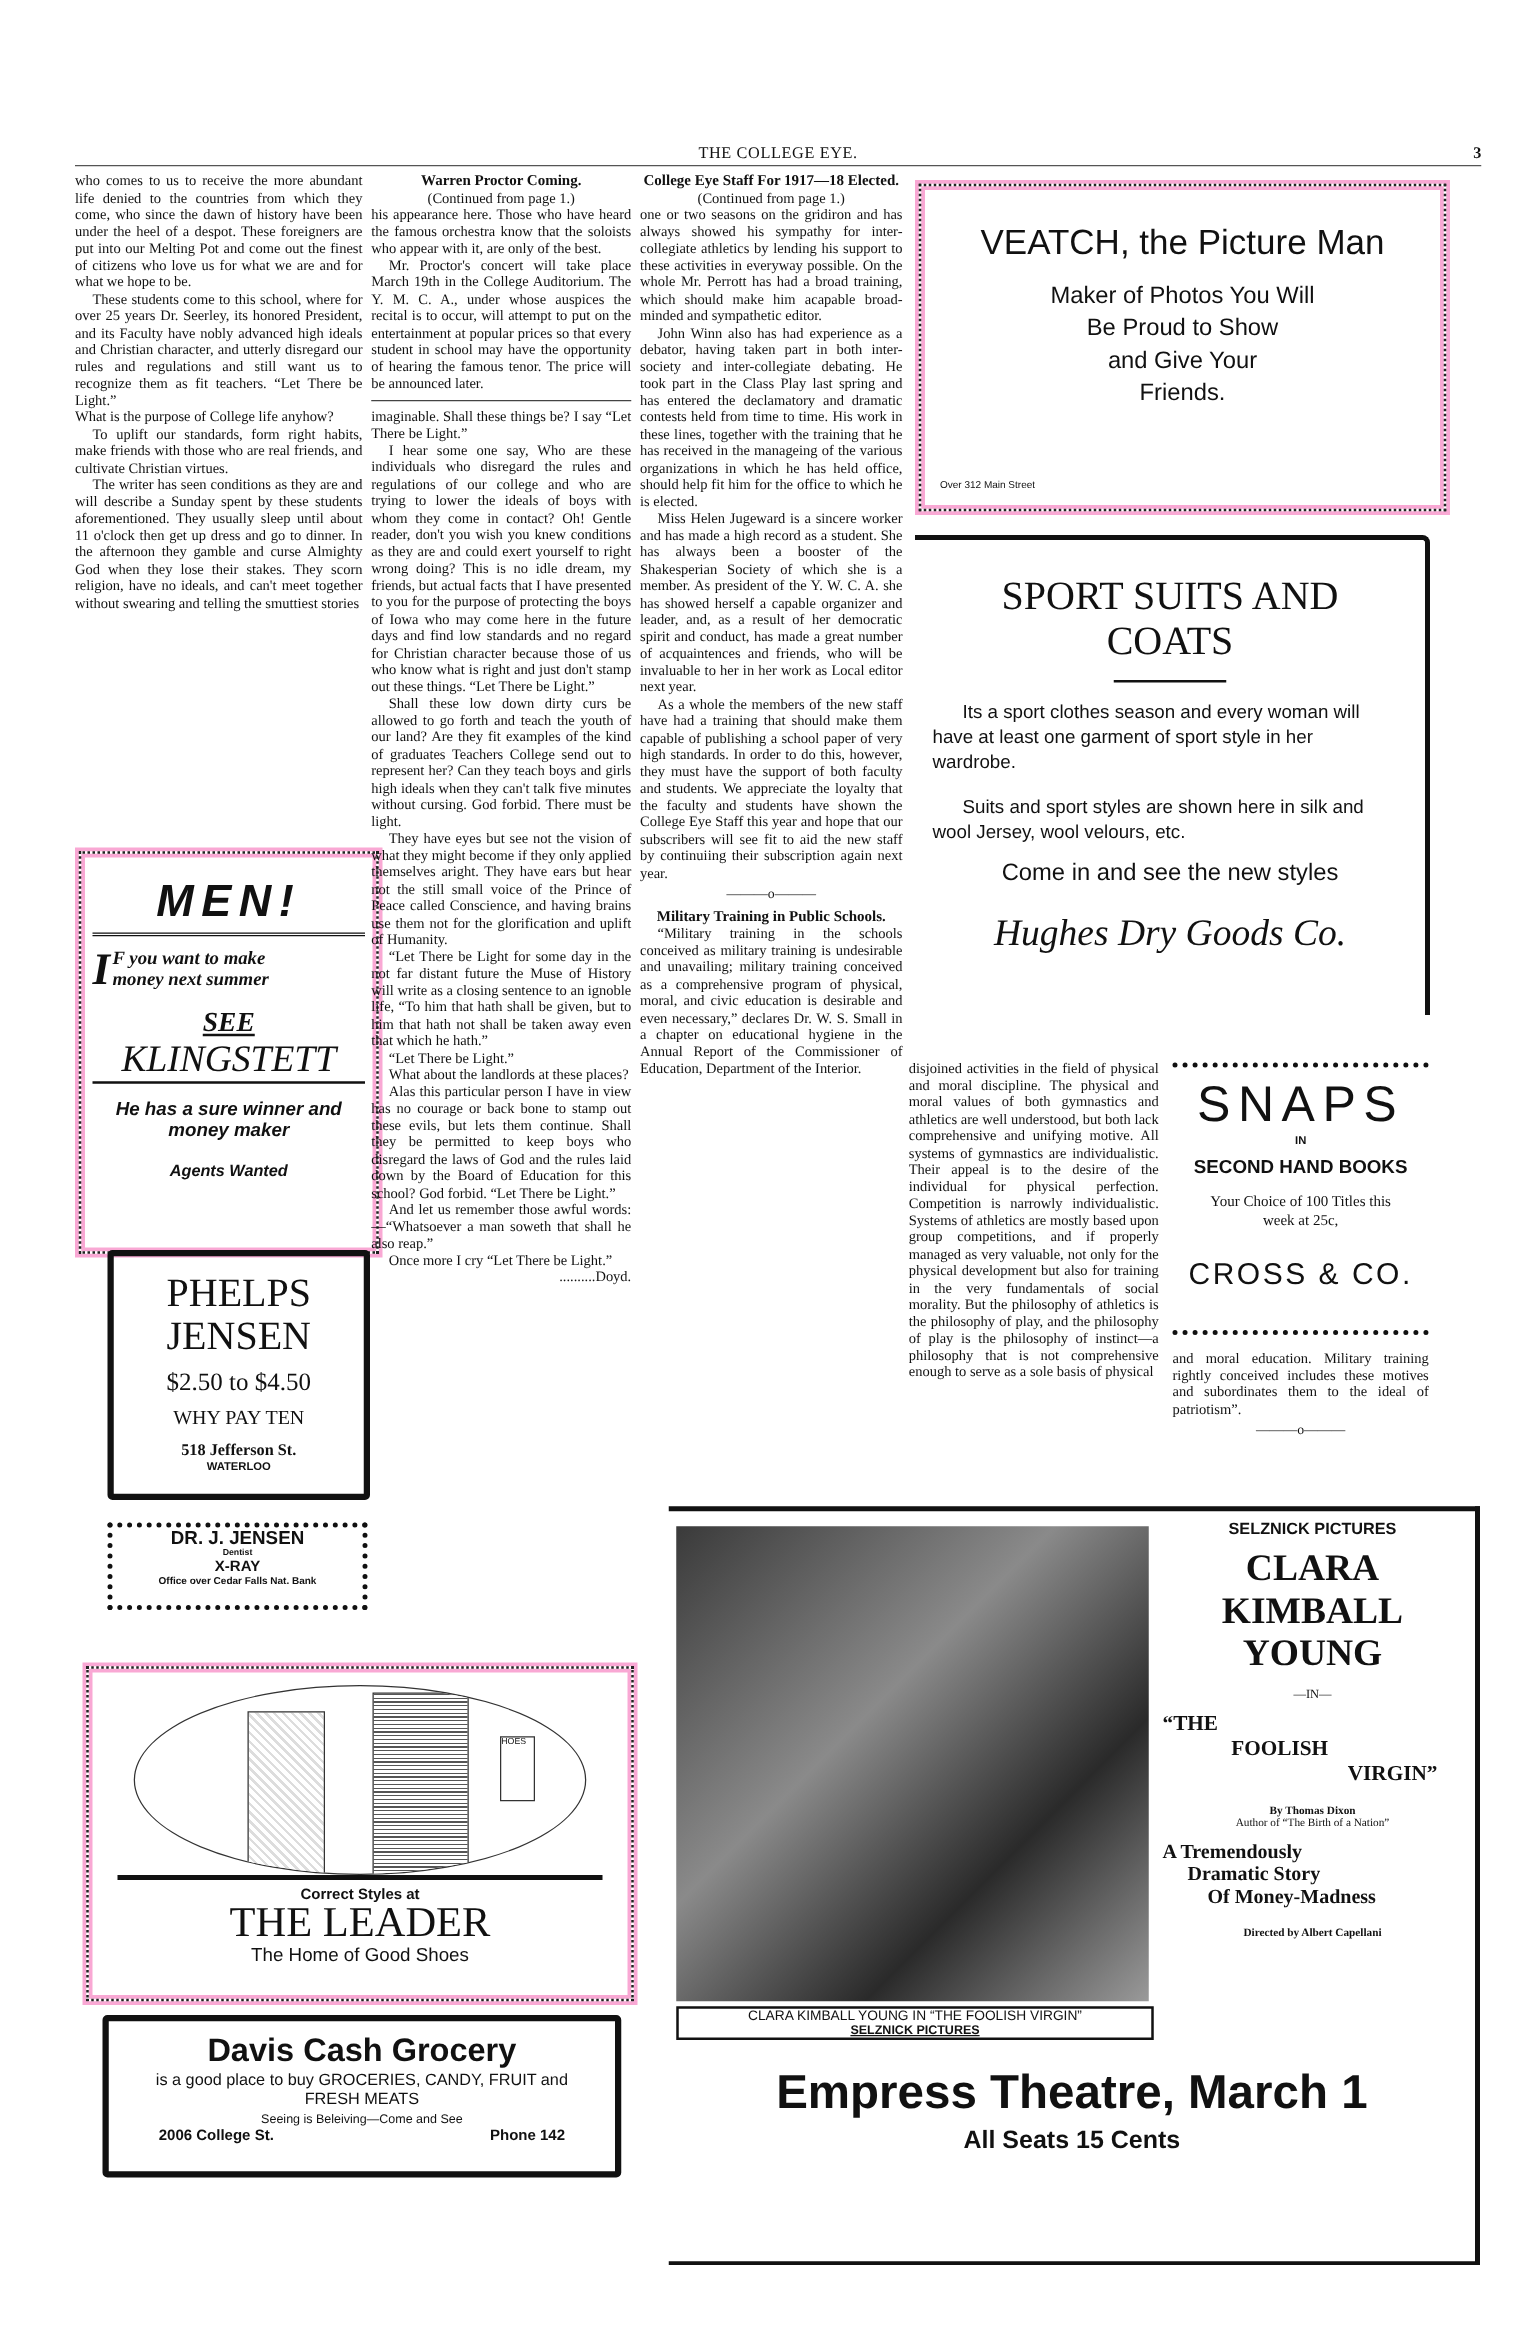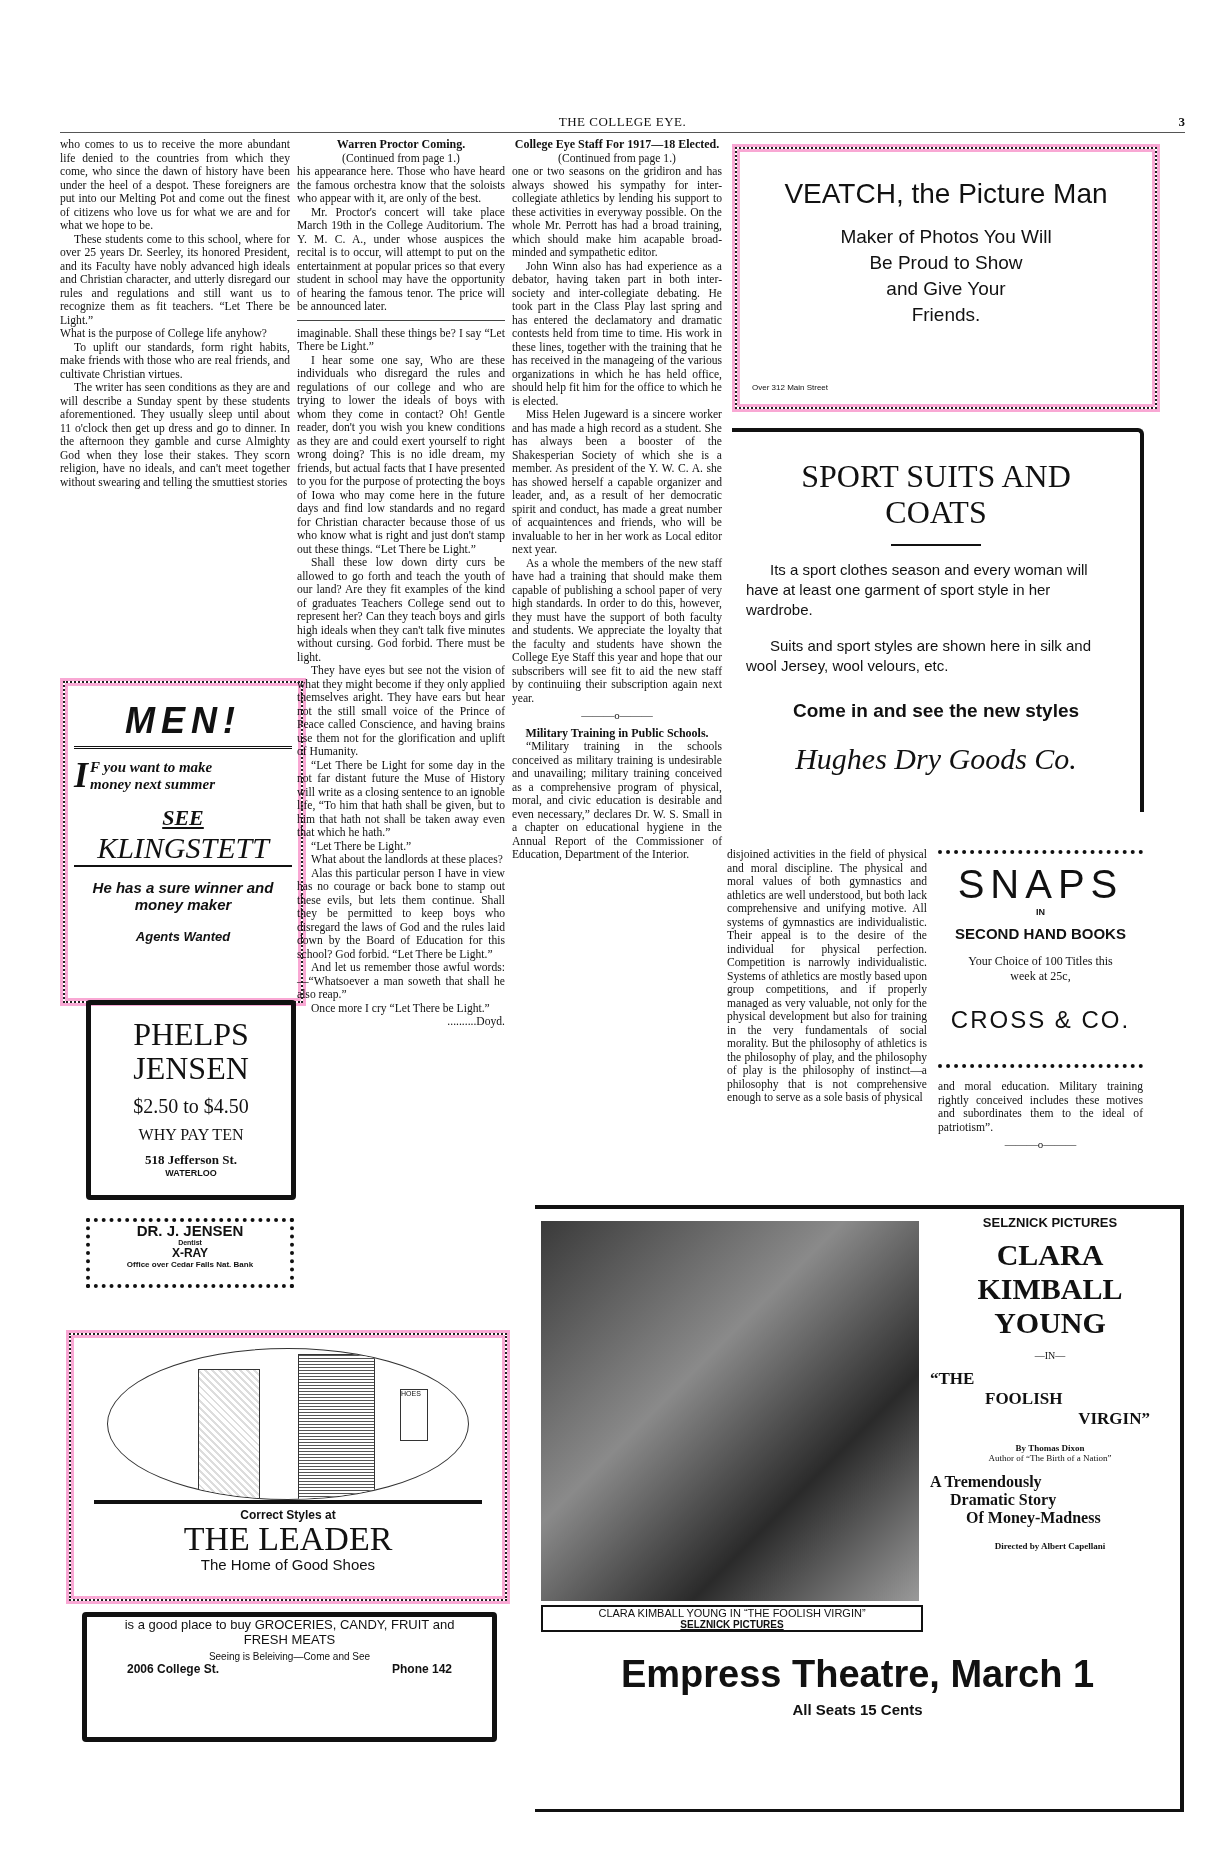--- a/index.html
+++ b/index.html
@@ -110,21 +110,21 @@
   <div class="center sans" style="font-size:19px;line-height:26px;">Friends.</div>
   <div style="position:absolute;left:12px;bottom:12px;font-size:8px;" class="sans">Over 312 Main Street</div>
 </div>
 
 <div class="abs" style="left:732px;top:428px;width:408px;height:380px;border-top:4px solid #111;border-right:4px solid #111;border-radius:0 6px 0 0;">
   <div class="center" style="font-size:32px;line-height:36px;margin-top:26px;">SPORT SUITS AND</div>
   <div class="center" style="font-size:32px;line-height:36px;">COATS</div>
   <div style="width:90px;margin:14px auto;border-top:2px solid #111;"></div>
   <div class="sans" style="font-size:15px;line-height:20px;padding:0 20px 0 14px;text-indent:24px;">Its a sport clothes season and every woman will have at least one garment of sport style in her wardrobe.</div>
   <div class="sans" style="font-size:15px;line-height:20px;padding:0 20px 0 14px;text-indent:24px;margin-top:16px;">Suits and sport styles are shown here in silk and wool Jersey, wool velours, etc.</div>
-  <div class="center sans" style="font-size:19px;margin-top:24px;font-weight:bold;">Come in and see the new styles</div>
+  <div class="center sans" style="font-size:19px;margin-top:12px;">Come in and see the new styles</div>
   <div class="center" style="font-size:30px;font-style:italic;margin-top:20px;">Hughes Dry Goods Co.</div>
 </div>
 
 <div class="abs col" style="left:727px;top:848px;width:200px;">
   <p class="noind">disjoined activities in the field of physical and moral discipline. The physical and moral values of both gymnastics and athletics are well understood, but both lack comprehensive and unifying motive. All systems of gymnastics are individualistic. Their appeal is to the desire of the individual for physical perfection. Competition is narrowly individualistic. Systems of athletics are mostly based upon group competitions, and if properly managed as very valuable, not only for the physical development but also for training in the very fundamentals of social morality. But the philosophy of athletics is the philosophy of play, and the philosophy of play is the philosophy of instinct—a philosophy that is not comprehensive enough to serve as a sole basis of physical</p>
 </div>
 
 <div class="abs" style="left:938px;top:850px;width:205px;height:210px;border-top:4px dotted #111;border-bottom:4px dotted #111;">
   <div class="center sans" style="font-size:40px;letter-spacing:6px;margin-top:8px;">SNAPS</div>
   <div class="center sans bold" style="font-size:9px;">IN</div>
@@ -145,20 +145,21 @@
     <div class="illus" style="position:absolute;left:190px;top:5px;width:75px;height:145px;background:repeating-linear-gradient(0deg,#555 0 1px,#fff 1px 3px);"></div>
     <div style="position:absolute;right:40px;top:40px;width:26px;height:50px;border:1px solid #333;font-size:7px;" class="sans">HOES</div>
   </div>
   <div style="margin:0 16px;border-top:4px solid #111;"></div>
   <div class="center sans bold" style="font-size:12px;margin-top:4px;">Correct Styles at</div>
   <div class="center" style="font-size:34px;line-height:34px;">THE LEADER</div>
   <div class="center sans" style="font-size:15px;">The Home of Good Shoes</div>
 </div>
 
 <div class="abs boxthick" style="left:82px;top:1612px;width:405px;height:120px;">
+  <div class="center sans bold" style="font-size:26px;margin-top:8px;">Davis Cash Grocery</div>
   <div class="center sans" style="font-size:13px;">is a good place to buy GROCERIES, CANDY, FRUIT and</div>
   <div class="center sans" style="font-size:13px;">FRESH MEATS</div>
   <div class="center sans" style="font-size:10px;margin-top:4px;">Seeing is Beleiving—Come and See</div>
   <div style="display:flex;justify-content:space-between;padding:0 40px;font-size:12px;" class="sans bold">
     <span>2006 College St.</span>
     <span>Phone 142</span>
   </div>
 </div>
 
 <div class="abs" style="left:535px;top:1205px;width:645px;height:600px;border-top:4px solid #111;border-right:4px solid #111;border-bottom:3px solid #111;">
@@ -177,14 +178,14 @@
     <div class="bold" style="font-size:17px;margin-left:55px;">FOOLISH</div>
     <div class="bold" style="font-size:17px;text-align:right;padding-right:20px;">VIRGIN”</div>
     <div class="center bold" style="font-size:9px;margin-top:14px;">By Thomas Dixon</div>
     <div class="center" style="font-size:9px;">Author of “The Birth of a Nation”</div>
     <div class="bold" style="font-size:16px;margin-top:10px;">A Tremendously</div>
     <div class="bold" style="font-size:16px;margin-left:20px;">Dramatic Story</div>
     <div class="bold" style="font-size:16px;margin-left:36px;">Of Money-Madness</div>
     <div class="center bold" style="font-size:9px;margin-top:14px;">Directed by Albert Capellani</div>
   </div>
   <div class="abs center sans bold" style="left:0;right:0;top:444px;font-size:38px;">Empress Theatre, March 1</div>
-  <div class="abs center sans bold" style="left:0;right:0;top:492px;font-size:15px;">All Seats 15 Cents</div>
+  <div class="abs center sans bold" style="left:0;right:0;top:492px;font-size:20px;">All Seats 15 Cents</div>
 </div>
 
 </body></html>

